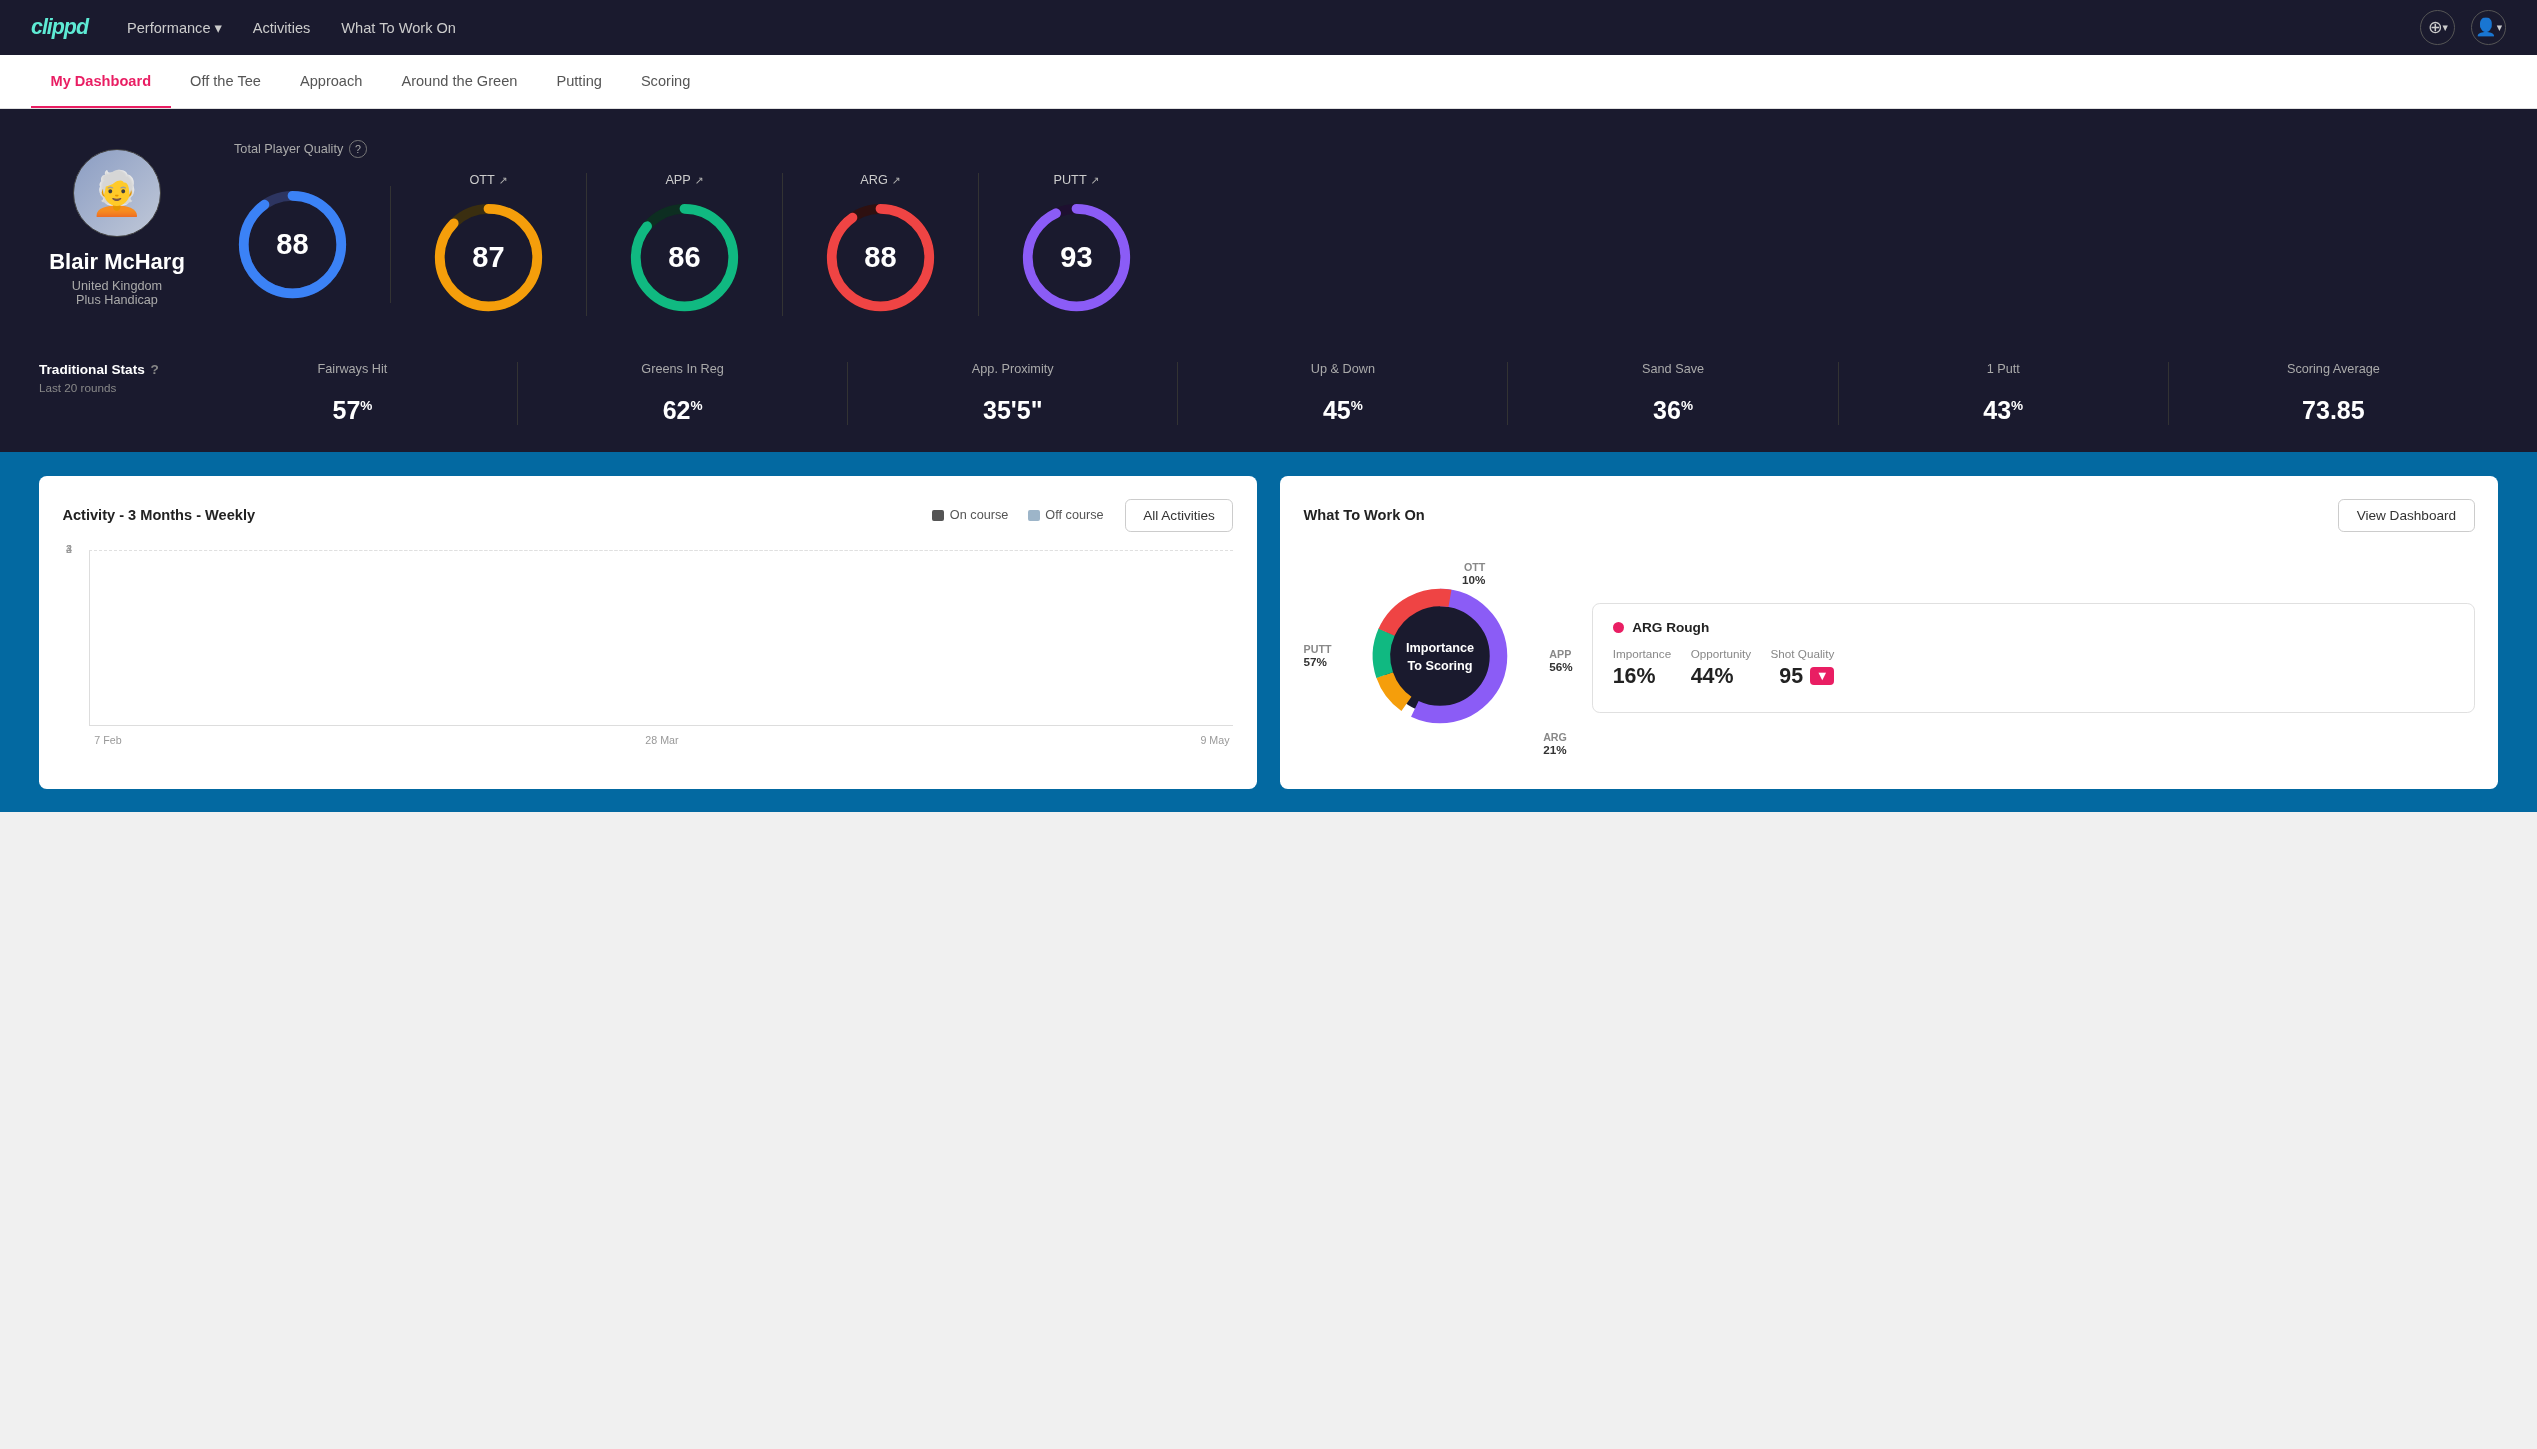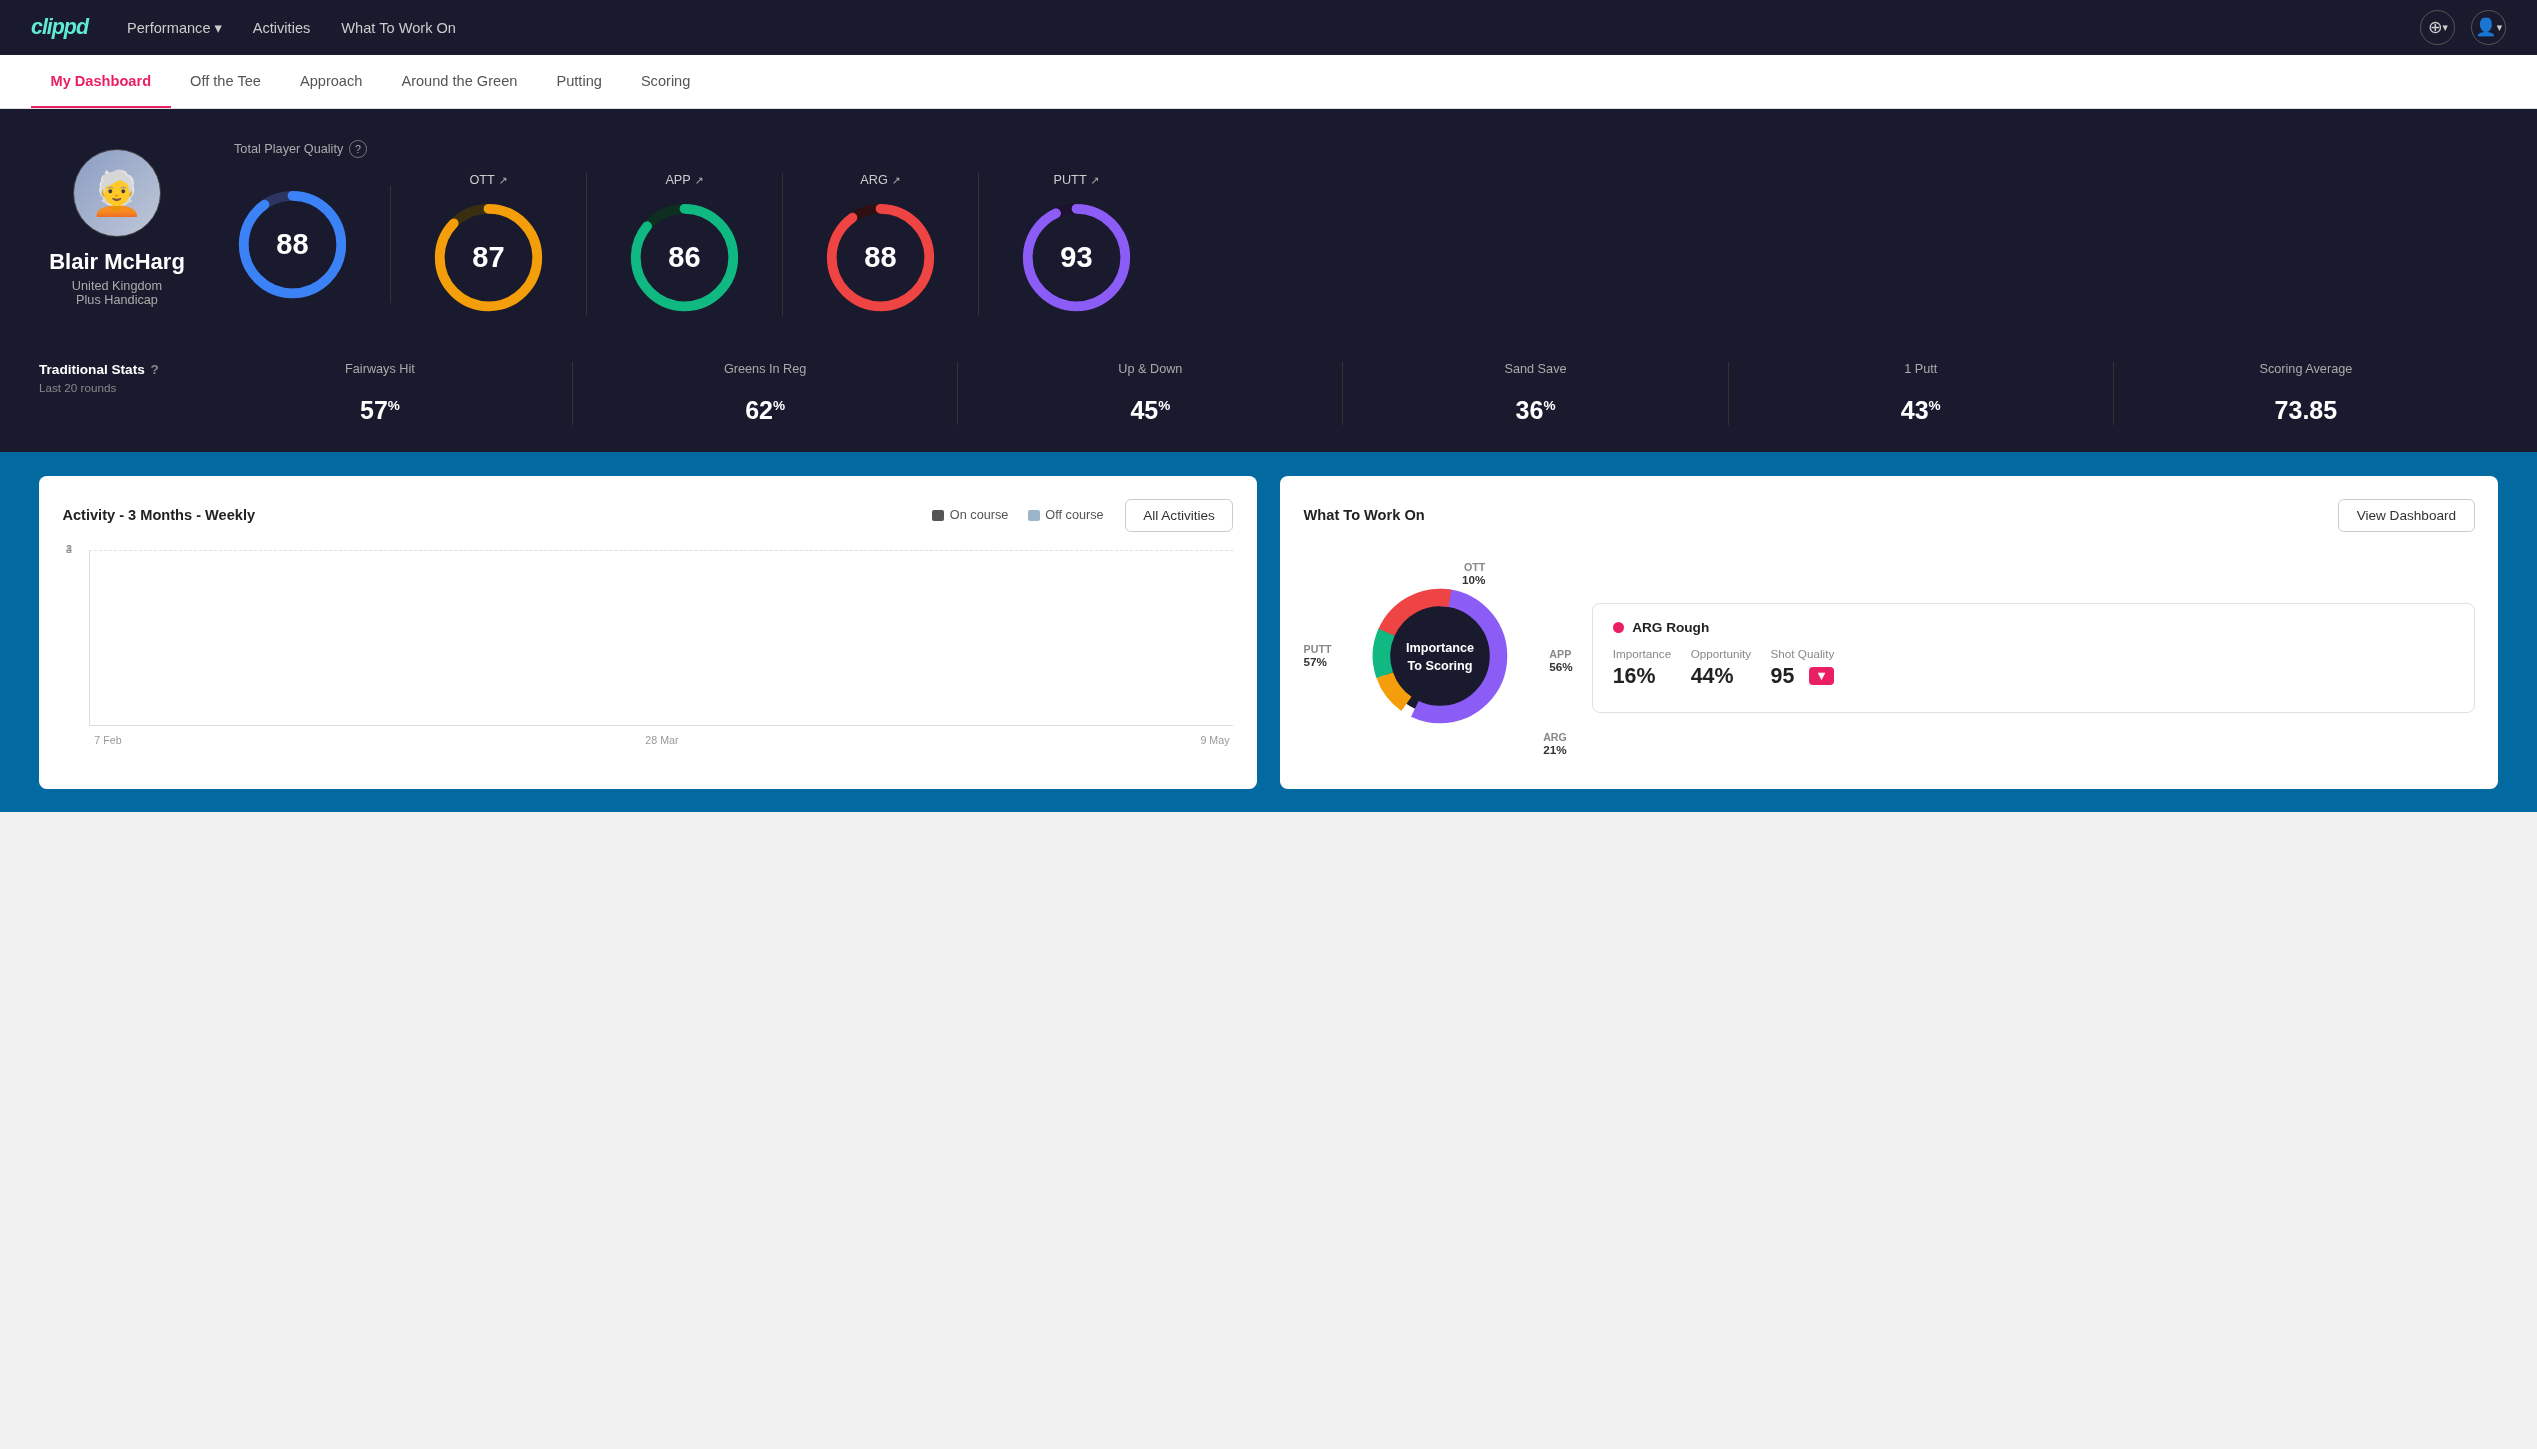--- a/index.html
+++ b/index.html
@@ -308,21 +308,21 @@
       border-radius: 50%;
       background: #e91e63;
     }
     .info-metrics {
       display: flex;
       gap: 19.5px;
       margin-bottom: 7.8px;
     }
     .info-metric-label { font-size: 11.7px; color: #888; margin-bottom: 3.9px; }
     .info-metric-value { font-size: 21.4px; font-weight: 700; color: #222; }
-    .shot-quality-wrap { display: flex; align-items: center; gap: 15px; }
+    .shot-quality-wrap { display: flex; align-items: center; gap: 7px; justify-content: flex-end; }
     .red-badge {
       background: #e91e63;
       color: #fff;
       border-radius: 3.9px;
       padding: 1.9px 5.8px;
       font-size: 12.7px;
       font-weight: 700;
     }
 
     .view-dashboard-btn {
@@ -495,20 +495,26 @@
     <div class="stat-item">
       <div class="stat-name">Fairways Hit</div>
       <div class="stat-value">
         <span>57</span><sup>%</sup>
       </div>
     </div>
     <div class="stat-item">
       <div class="stat-name">Greens In Reg</div>
       <div class="stat-value">
         <span>62</span><sup>%</sup>
+      </div>
+    </div>
+    <div class="stat-item">
+      <div class="stat-name">App. Proximity</div>
+      <div class="stat-value">
+        <span>35'5"</span>
       </div>
     </div>
     <div class="stat-item">
       <div class="stat-name">Up &amp; Down</div>
       <div class="stat-value">
         <span>45</span><sup>%</sup>
       </div>
     </div>
     <div class="stat-item">
       <div class="stat-name">Sand Save</div>

